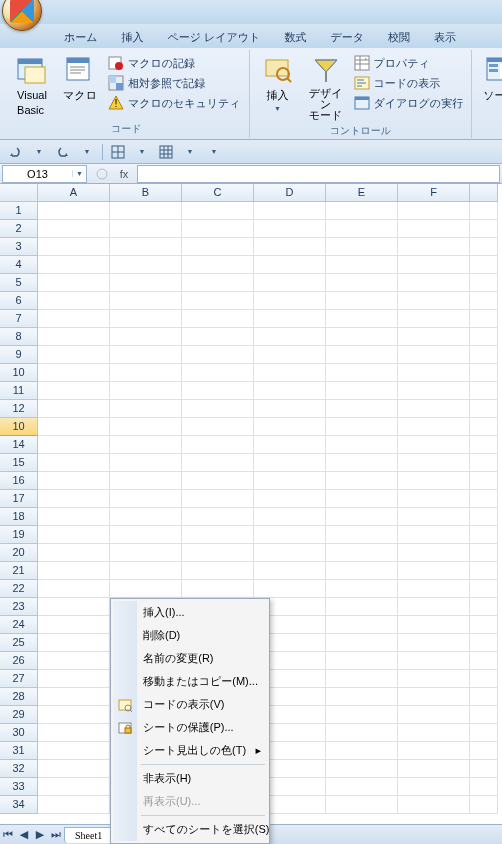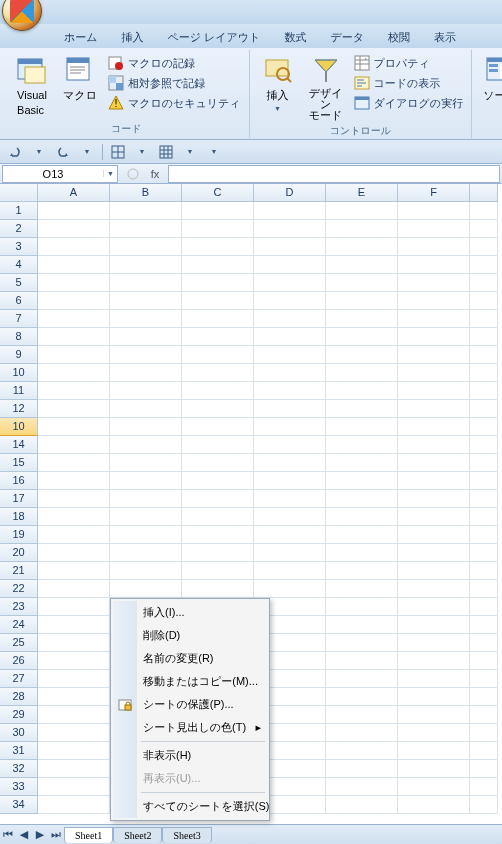--- a/index.html
+++ b/index.html
@@ -20,21 +20,21 @@
 .group-label{text-align:center;color:#4a6a8a;font-size:10px;padding:1px 0 2px;}
 .bigbtn{display:flex;flex-direction:column;align-items:center;justify-content:flex-start;padding:2px 4px;gap:2px;cursor:pointer;min-width:44px;}
 .ico{width:32px;height:32px;display:flex;align-items:center;justify-content:center;}
 .vlist{display:flex;flex-direction:column;gap:2px;padding-top:2px;}
 .hitem{display:flex;align-items:flex-end;gap:4px;cursor:pointer;padding:1px 2px;color:#1f3b60;white-space:nowrap;}
 .smico{width:16px;height:16px;display:flex;align-items:center;justify-content:center;}
 .qat{height:24px;background:linear-gradient(#e2ecf7,#cfdff0);border-bottom:1px solid #9ab3d0;display:flex;align-items:center;padding:0 6px;gap:6px;}
 .qat-btn{width:18px;height:18px;display:flex;align-items:center;justify-content:center;color:#3b5c80;cursor:pointer;}
 .sep{width:1px;height:16px;background:#9ab3d0;}
 .namebar{height:20px;background:linear-gradient(#eef4fb,#dce8f4);border-bottom:1px solid #9ab3d0;display:flex;align-items:center;}
-.namebox{width:116px;height:18px;background:#fff;border:1px solid #9ab3d0;margin-left:2px;display:flex;align-items:center;}
+.namebox{width:85px;height:18px;background:#fff;border:1px solid #9ab3d0;margin-left:2px;display:flex;align-items:center;}
 .namebox-txt{flex:1;text-align:center;}
 .namebox-dd{width:14px;text-align:center;color:#3b5c80;border-left:1px solid #d0dce8;}
 .fxarea{display:flex;align-items:center;gap:4px;margin-left:6px;flex:1;}
 .fxbtn{width:18px;height:16px;display:flex;align-items:center;justify-content:center;color:#888;}
 .fxinput{flex:1;height:18px;background:#fff;border:1px solid #9ab3d0;margin-right:2px;}
 .grid-wrap{position:relative;height:640px;background:#fff;}
 .corner{position:absolute;top:0;left:0;width:38px;height:18px;background:linear-gradient(#f4f8fc,#e1ebf5);border-right:1px solid #b3c7db;border-bottom:1px solid #b3c7db;}
 .colhdrs{position:absolute;top:0;left:38px;right:0;height:18px;display:flex;}
 .colhdr{width:72px;background:linear-gradient(#f4f8fc,#e1ebf5);border-right:1px solid #b3c7db;border-bottom:1px solid #b3c7db;text-align:center;line-height:17px;color:#1f3b60;}
 .colhdr.last{width:28px;}
@@ -633,20 +633,30 @@
     </div>
   <div class="ctxitem">
       <span>名前の変更(R)</span>
     </div>
   <div class="ctxitem">
       <span>移動またはコピー(M)...</span>
     </div>
   <div class="ctxitem">
     <span class="ctxico">
         <svg width="14" height="14">
+          <rect x="1" y="2" width="12" height="10" fill="#fff6d0" stroke="#c0a030"></rect>
+          <circle cx="10" cy="10" r="3" fill="none" stroke="#888"></circle>
+          <line x1="12" y1="12" x2="14" y2="14" stroke="#888"></line>
+        </svg>
+      </span>
+    <span>コードの表示(V)</span>
+  </div>
+  <div class="ctxitem">
+    <span class="ctxico">
+        <svg width="14" height="14">
           <rect x="1" y="2" width="12" height="10" fill="#fff" stroke="#888"></rect>
           <rect x="7" y="7" width="6" height="5" fill="#f0c040" stroke="#a07000"></rect>
           <path d="M8 7v-1a2 2 0 0 1 4 0v1" fill="none" stroke="#a07000"></path>
         </svg>
       </span>
     <span>シートの保護(P)...</span>
   </div>
   <div class="ctxitem">
       <span>シート見出しの色(T)</span>
       <span class="ctxarrow">▸</span>

